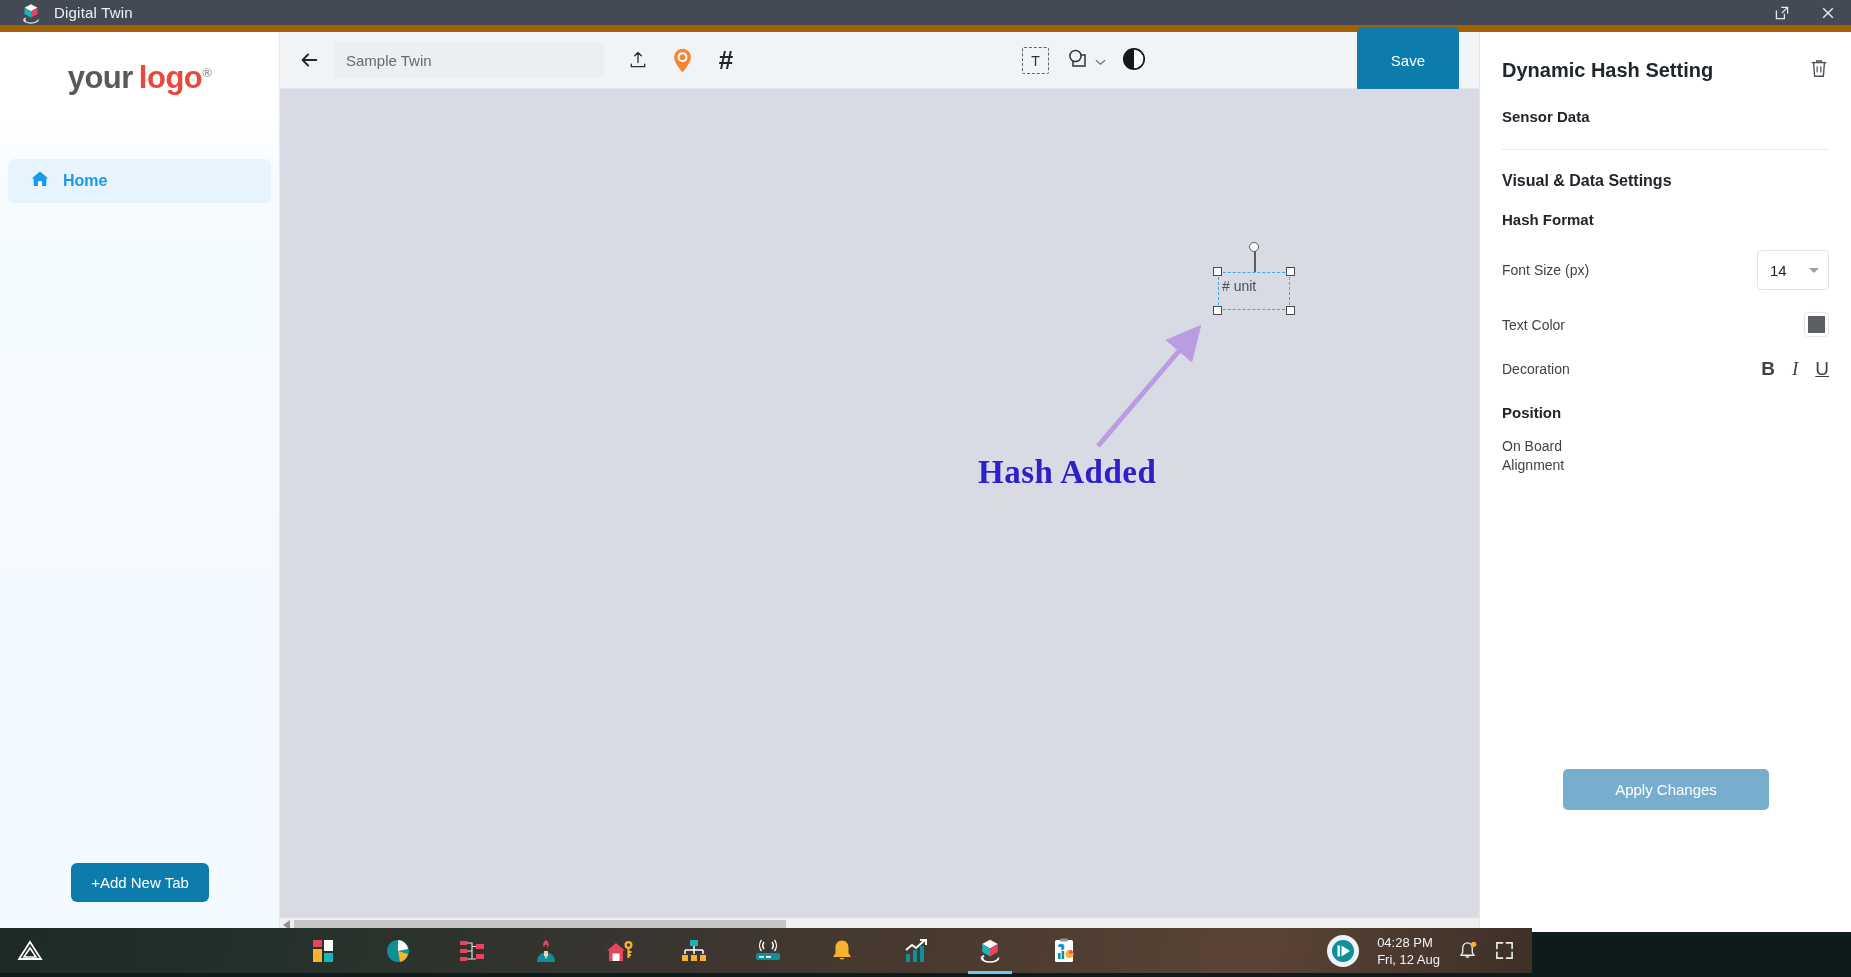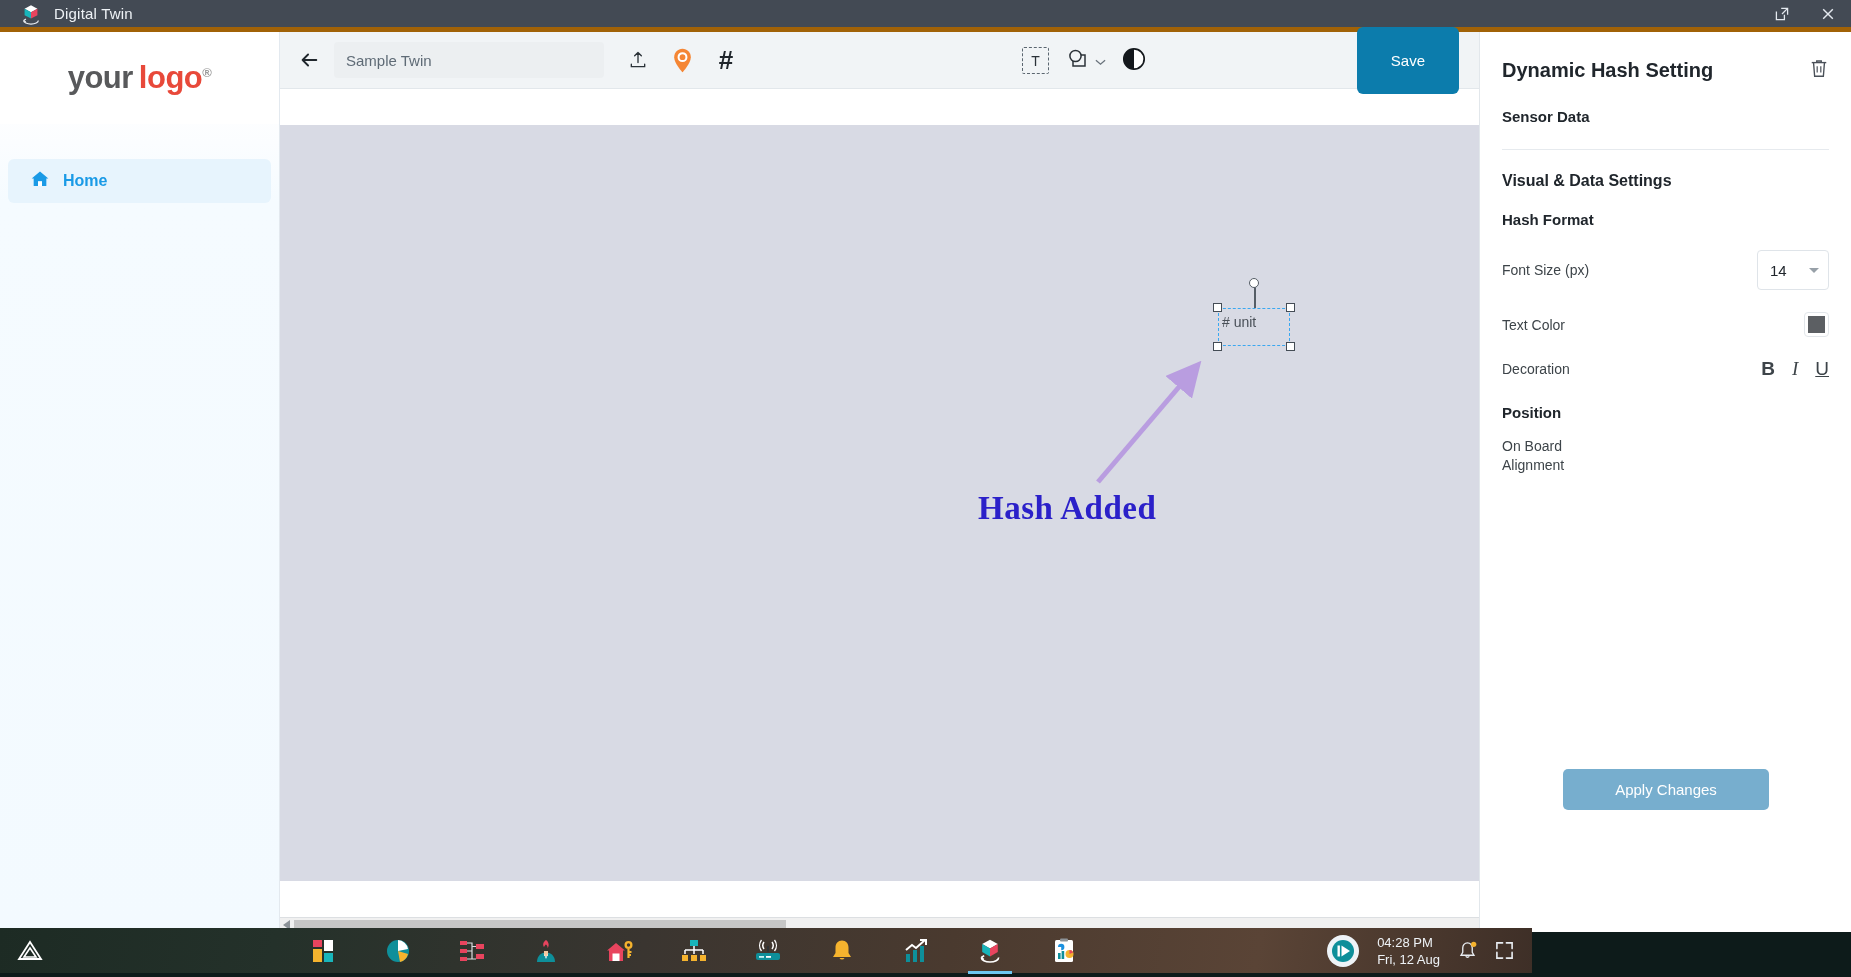--- a/index.html
+++ b/index.html
@@ -10,21 +10,21 @@
     background: #0d1b1a;
   }
 
   
   #titlebar {
     position: absolute; top: 0; left: 0;
     width: 1851px; height: 32px;
     background: #434a54;
     display: flex; align-items: center;
     color: #e9edf2;
-    border-bottom: 5px solid #a16207;
+    border-bottom: 7px solid #a16207;
   }
   #titlebar .tb-logo { margin-left: 20px; width: 22px; height: 22px; display:block; }
   #titlebar .tb-title {
     margin-left: 12px; font-size: 15px; letter-spacing: .2px; color: #eef2f6;
   }
   #titlebar .tb-spacer { flex: 1; }
   .win-btn {
     width: 46px; height: 32px; display:flex; align-items:center; justify-content:center;
     color:#e4e9ef;
   }
@@ -70,21 +70,20 @@
   #add-tab-btn {
     background:#0c7cac; color:#fff; border:none; border-radius:6px;
     font-size:15px; padding: 11px 20px; cursor:pointer;
     font-family:"Liberation Sans", sans-serif;
   }
 
   
   #main {
     flex: 1; display:flex; flex-direction:column; position:relative;
     min-width: 0;
-    gap: 36px;
   }
   #toolbar {
     height: 57px; background:#f1f4f6;
     display:flex; align-items:center;
     border-bottom:1px solid #e2e7eb;
     position:relative;
   }
   #back-arrow { margin-left:12px; width:34px; height:34px; display:flex; align-items:center; justify-content:center; cursor:pointer;}
   #twin-name {
     margin-left: 8px; width: 270px; height: 36px;
@@ -288,20 +287,23 @@
       <div class="nav-item">
         <span>
           <svg width="20" height="20" viewBox="0 0 24 24">
             <path d="M12 3 L22 11.5 L19.6 11.5 L19.6 20.5 L4.4 20.5 L4.4 11.5 L2 11.5 Z" fill="#1a9ae6"></path>
             <rect x="9.6" y="14.6" width="4.8" height="5.9" fill="#ffffff"></rect>
           </svg>
         </span>
         <span class="nav-label">Home</span>
       </div>
     </div>
+    <div id="add-tab-wrap">
+      <button id="add-tab-btn">+Add New Tab</button>
+    </div>
   </div>
 
   <div id="main">
 
     <div id="toolbar">
       <span id="back-arrow">
         <svg width="22" height="22" viewBox="0 0 24 24">
           <path d="M20 12 H5 M11 6 L5 12 L11 18" fill="none" stroke="#20262c" stroke-width="2" stroke-linecap="round" stroke-linejoin="round"></path>
         </svg>
       </span>

